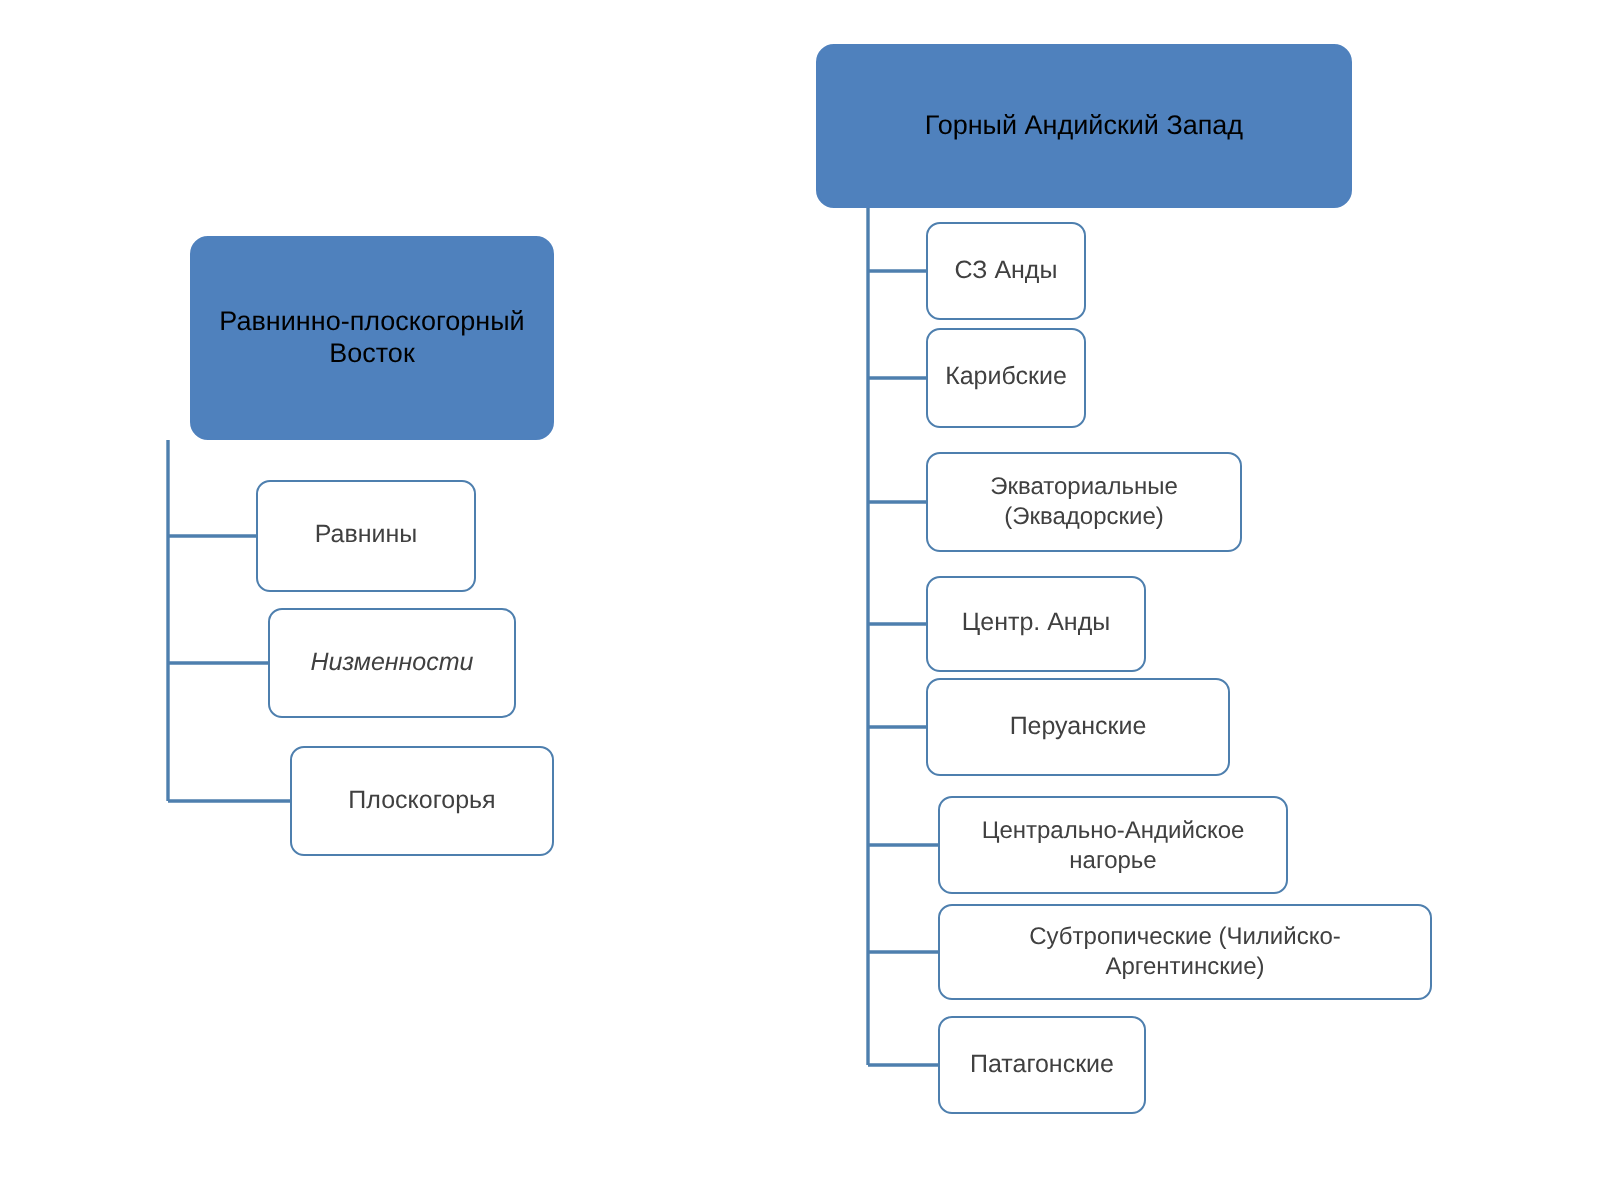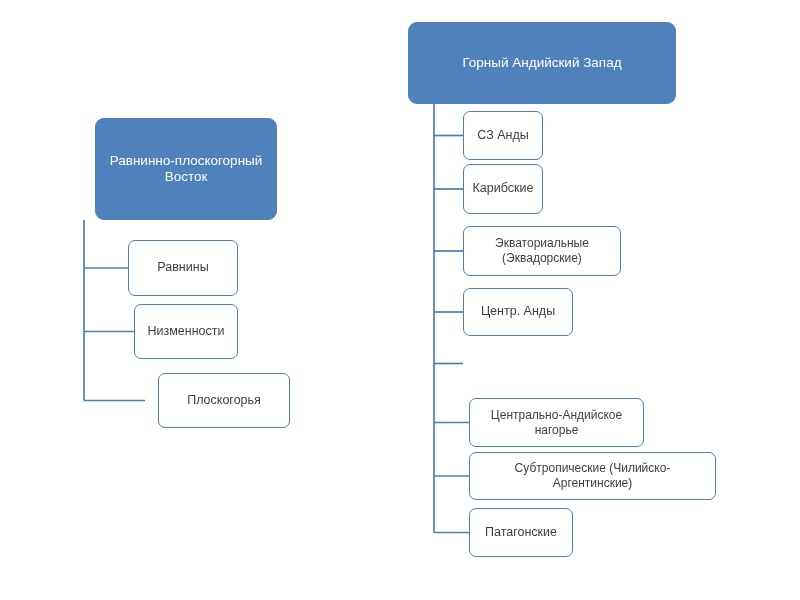--- a/index.html
+++ b/index.html
@@ -33,21 +33,21 @@
     display: flex;
     align-items: center;
     justify-content: center;
     text-align: center;
     line-height: 1.22;
   }
   .node.root {
     background: #4F81BD;
     border: 1px solid #4F81BD;
     border-radius: 9px;
-    color: #ffffff;
+    color: #000000;
     font-size: 13.5px;
     padding: 2px 8px;
   }
   .node.leaf {
     background: #ffffff;
     border: 1.4px solid #4E7FAE;
     border-radius: 7px;
     color: #404040;
     font-size: 12.5px;
     padding: 2px 7px;
@@ -70,23 +70,24 @@
       <line x1="434" y1="189" x2="463" y2="189" stroke="#4E7FAE" stroke-width="1.7"></line>
       <line x1="434" y1="251" x2="463" y2="251" stroke="#4E7FAE" stroke-width="1.7"></line>
       <line x1="434" y1="312" x2="463" y2="312" stroke="#4E7FAE" stroke-width="1.7"></line>
       <line x1="434" y1="363.5" x2="463" y2="363.5" stroke="#4E7FAE" stroke-width="1.7"></line>
       <line x1="434" y1="422.5" x2="469" y2="422.5" stroke="#4E7FAE" stroke-width="1.7"></line>
       <line x1="434" y1="476" x2="469" y2="476" stroke="#4E7FAE" stroke-width="1.7"></line>
       <line x1="434" y1="532.5" x2="469" y2="532.5" stroke="#4E7FAE" stroke-width="1.7"></line>
     </svg>
 <div class="node root" style="left: 63px; top: 118px; width: 182px; height: 102px; margin-left: 32px;">Равнинно-плоскогорный Восток</div>
     <div class="node leaf" style="left: 128px; top: 240px; width: 110px; height: 56px;">Равнины</div>
-    <div class="node leaf" style="left: 134px; top: 304px; width: 104px; height: 55px;">Низменности</div>
-    <div class="node leaf" style="left: 158px; top: 373px; width: 132px; height: 55px;">Плоскогорья</div>
+    <div class="node leaf" style="left: 134px; top: 304px; width: 124px; height: 55px; font-style: italic;">Низменности</div>
+    <div class="node leaf" style="left: 145px; top: 373px; width: 132px; height: 55px;">Плоскогорья</div>
     <div class="node root" style="left: 408px; top: 22px; width: 268px; height: 82px;">Горный Андийский Запад</div>
     <div class="node leaf" style="left: 463px; top: 111px; width: 80px; height: 49px;">СЗ Анды</div>
     <div class="node leaf" style="left: 463px; top: 164px; width: 80px; height: 50px;">Карибские</div>
     <div class="node leaf small" style="left: 463px; top: 226px; width: 158px; height: 50px;">Экваториальные (Эквадорские)</div>
     <div class="node leaf" style="left: 463px; top: 288px; width: 110px; height: 48px;">Центр. Анды</div>
+    <div class="node leaf" style="left: 463px; top: 339px; width: 152px; height: 49px;">Перуанские</div>
     <div class="node leaf small" style="left: 469px; top: 398px; width: 175px; height: 49px;">Центрально-Андийское нагорье</div>
     <div class="node leaf small" style="left: 469px; top: 452px; width: 247px; height: 48px;">Субтропические (Чилийско-Аргентинские)</div>
     <div class="node leaf" style="left: 469px; top: 508px; width: 104px; height: 49px;">Патагонские</div>
   </div>
 
 </body></html>

